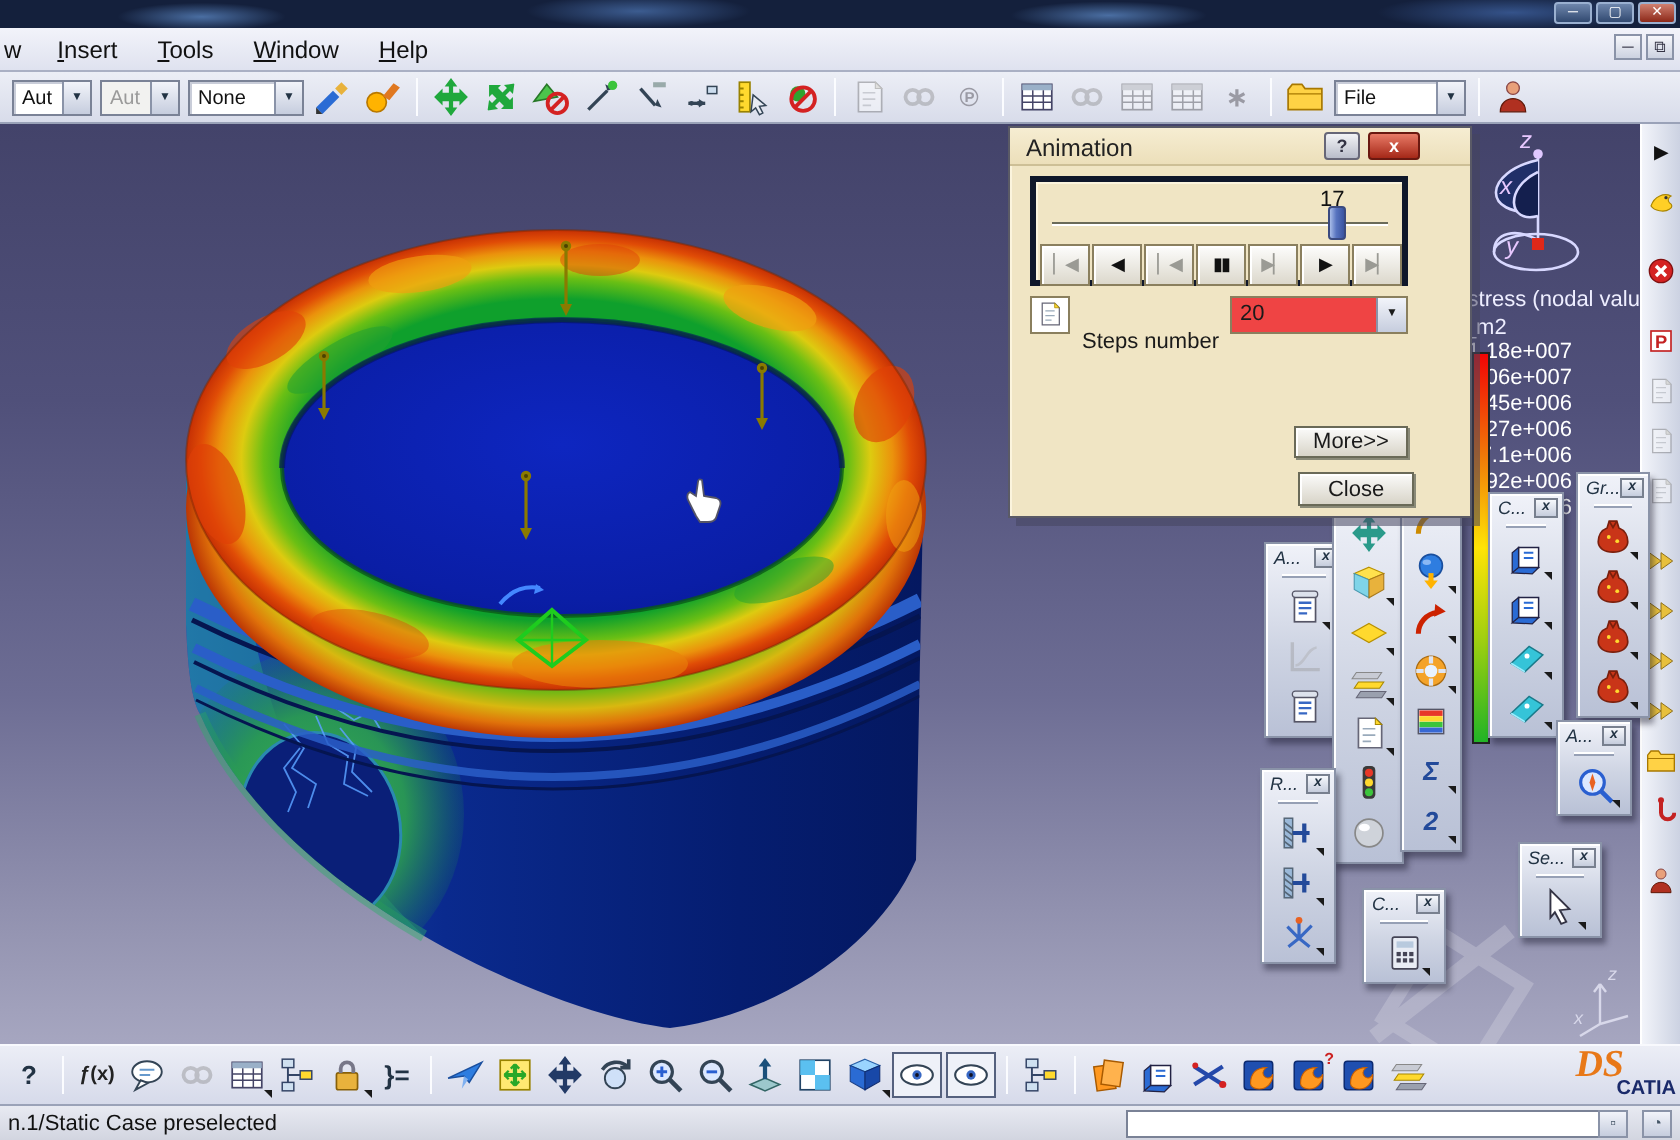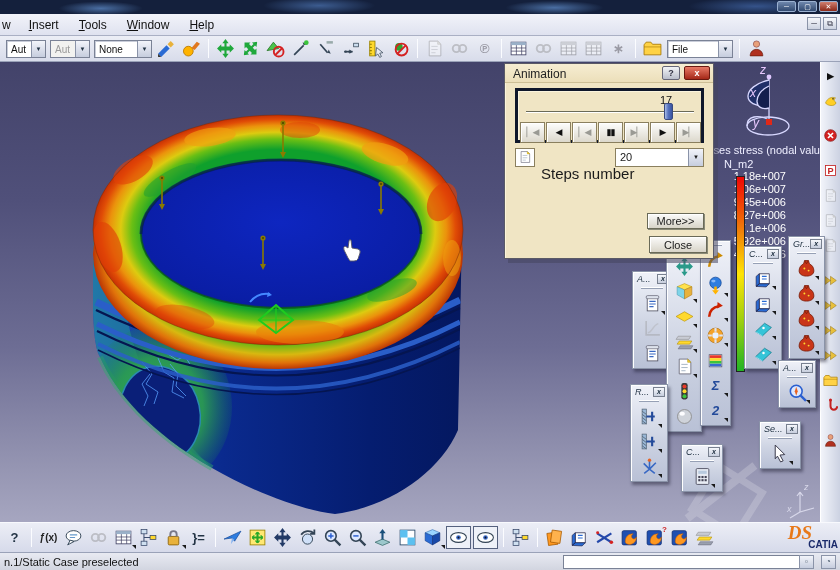--- a/index.html
+++ b/index.html
@@ -85,21 +85,21 @@
   .ft { position:absolute; background:linear-gradient(180deg,#f0f2f9 0%,#ced4e3 55%,#b9c1d6 100%);
     border:1px solid #8a93a8; box-shadow:inset 1px 1px 0 #fff, 2px 3px 3px rgba(25,25,45,.45); padding:1px;font-style:italic; }
   .ft-hd { height:12px; display:flex; justify-content:space-between; align-items:center;
     font-size:9px; color:#234; padding:0 1px 0 3px; }
   .ft-close { width:12px; height:10px; border:1px solid #78808f; background:linear-gradient(#f6f8fc,#c6cddd);
     font-size:7px; line-height:8px; text-align:center; color:#234; font-weight:bold; }
   .ft-grip { height:2px; border-top:1px solid #fff; border-bottom:1px solid #96a0b5; margin:2px 7px 1px 7px; }
   .ft-icons { display:flex; flex-direction:column; align-items:center; gap:2px; padding:2px 0; }
 
   
-  .dialog { position:absolute; left:504px; top:63px; width:210px; height:196px;
+  .dialog { position:absolute; left:504px; top:63px; width:232px; height:196px;
     background:#f0e5c4; border:1px solid #5a5a66;
     box-shadow:inset 1px 1px 0 #fbf4dd, 4px 4px 0 rgba(70,70,95,.55); font-size:11px; color:#1a1a1a;padding-left:40px; }
   .dlg-title { position:absolute; left:0; top:0; right:0; height:19px; border-bottom:1px solid #cdbf96;
     background:linear-gradient(#f6edd2,#ecdfba); }
   .dlg-title .t { position:absolute; left:8px; top:3px; font-size:12px; color:#222; }
   .dlg-help { position:absolute; left:157px; top:2px; width:18px; height:14px; border:1px solid #667;
     border-radius:2px; background:linear-gradient(#f2f3f6,#b9bdca); text-align:center; font-size:9px;
     line-height:13px; color:#334; font-weight:bold; }
   .dlg-x { position:absolute; left:179px; top:2px; width:26px; height:14px; border:1px solid #6a1810;
     border-radius:2px; background:linear-gradient(#e87a66,#a52818); text-align:center; font-size:9px;
@@ -112,22 +112,22 @@
     border-bottom:1px solid #fff; }
   .slider-handle { position:absolute; left:146px; top:12px; width:9px; height:17px; border:1px solid #3a4a80;
     border-radius:2px; background:linear-gradient(90deg,#a8bce8,#5874c0 45%,#3a54a0); }
   .transport { position:absolute; left:2px; top:31px; display:flex; gap:1px; }
   .tr-btn { width:25px; height:21px; border:1px solid #8a7f5e; background:linear-gradient(#fdfdfc,#dcd8cc);
     box-shadow:inset 1px 1px 0 #fff; text-align:center; font-size:9px; line-height:19px; letter-spacing:-1px; }
   .steps-row { position:absolute; left:10px; top:84px; width:189px; height:20px; }
   .steps-btn { position:absolute; left:0; top:0; width:20px; height:19px; border:1px solid #8a7f5e;
     background:#fff; text-align:center; }
   .steps-btn svg { width:14px; height:14px; margin-top:1px; }
-  .steps-label { position:absolute; left:26px; top:17px; font-size:15px; }
-  .steps-combo { position:absolute; left:100px; top:0; width:89px; height:19px; background:#ffffff;
+  .steps-label { position:absolute; left:26px; top:17px; font-size:11px; }
+  .steps-combo { position:absolute; left:100px; top:0; width:89px; height:19px; background:#ef4444;
     border:1px solid #8a7f5e; display:flex; }
   .steps-combo .val { flex:1; font-size:11px; padding:2px 4px; }
   .steps-combo .db { width:15px; background:linear-gradient(#f2f4fa,#c6cdde); border-left:1px solid #8a93a8;
     font-size:6px; text-align:center; line-height:17px; }
   .radio { position:absolute; width:10px; height:10px; border-radius:50%; border:1px solid #6a6a58;
     background:radial-gradient(#fff,#ddd); }
   .radio.sel:after { content:""; position:absolute; left:2px; top:2px; width:4px; height:4px; border-radius:50%;
     background:#1a3ab0; }
   .f2-label { position:absolute; font-size:11px; }
   .slider2-track { position:absolute; left:88px; top:11px; width:88px; height:2px; background:#6a6a58;

